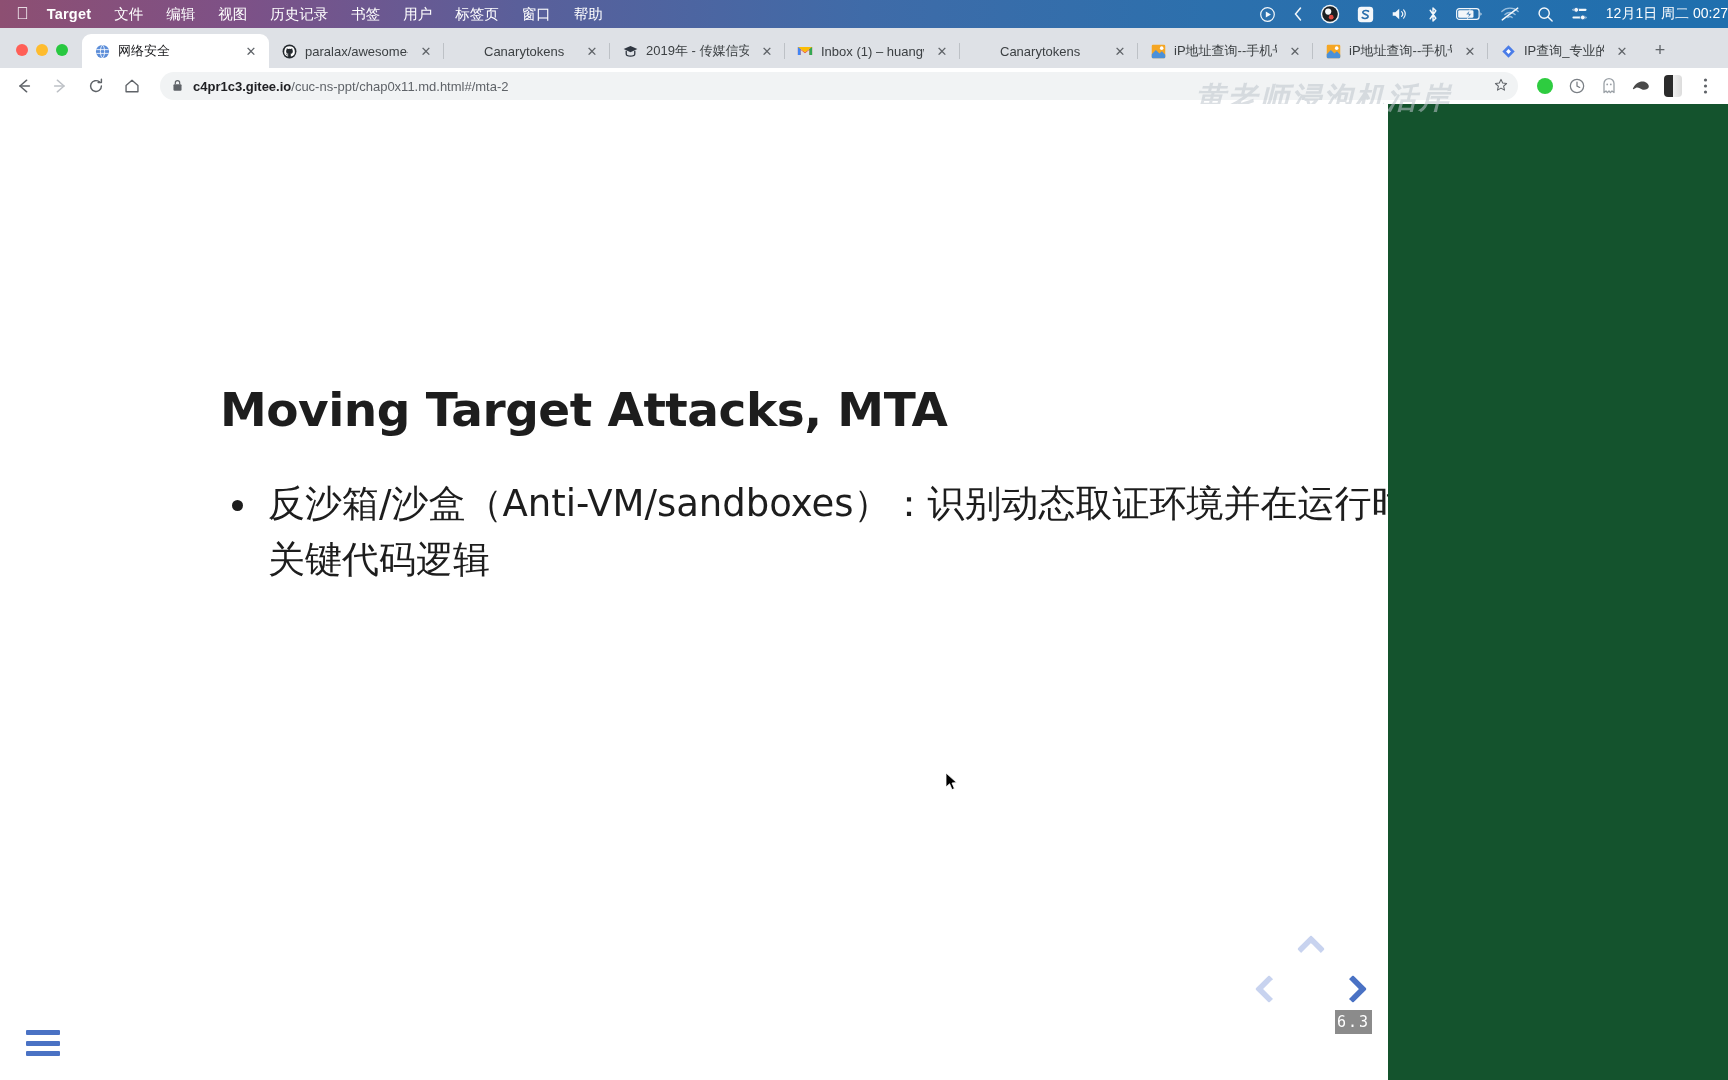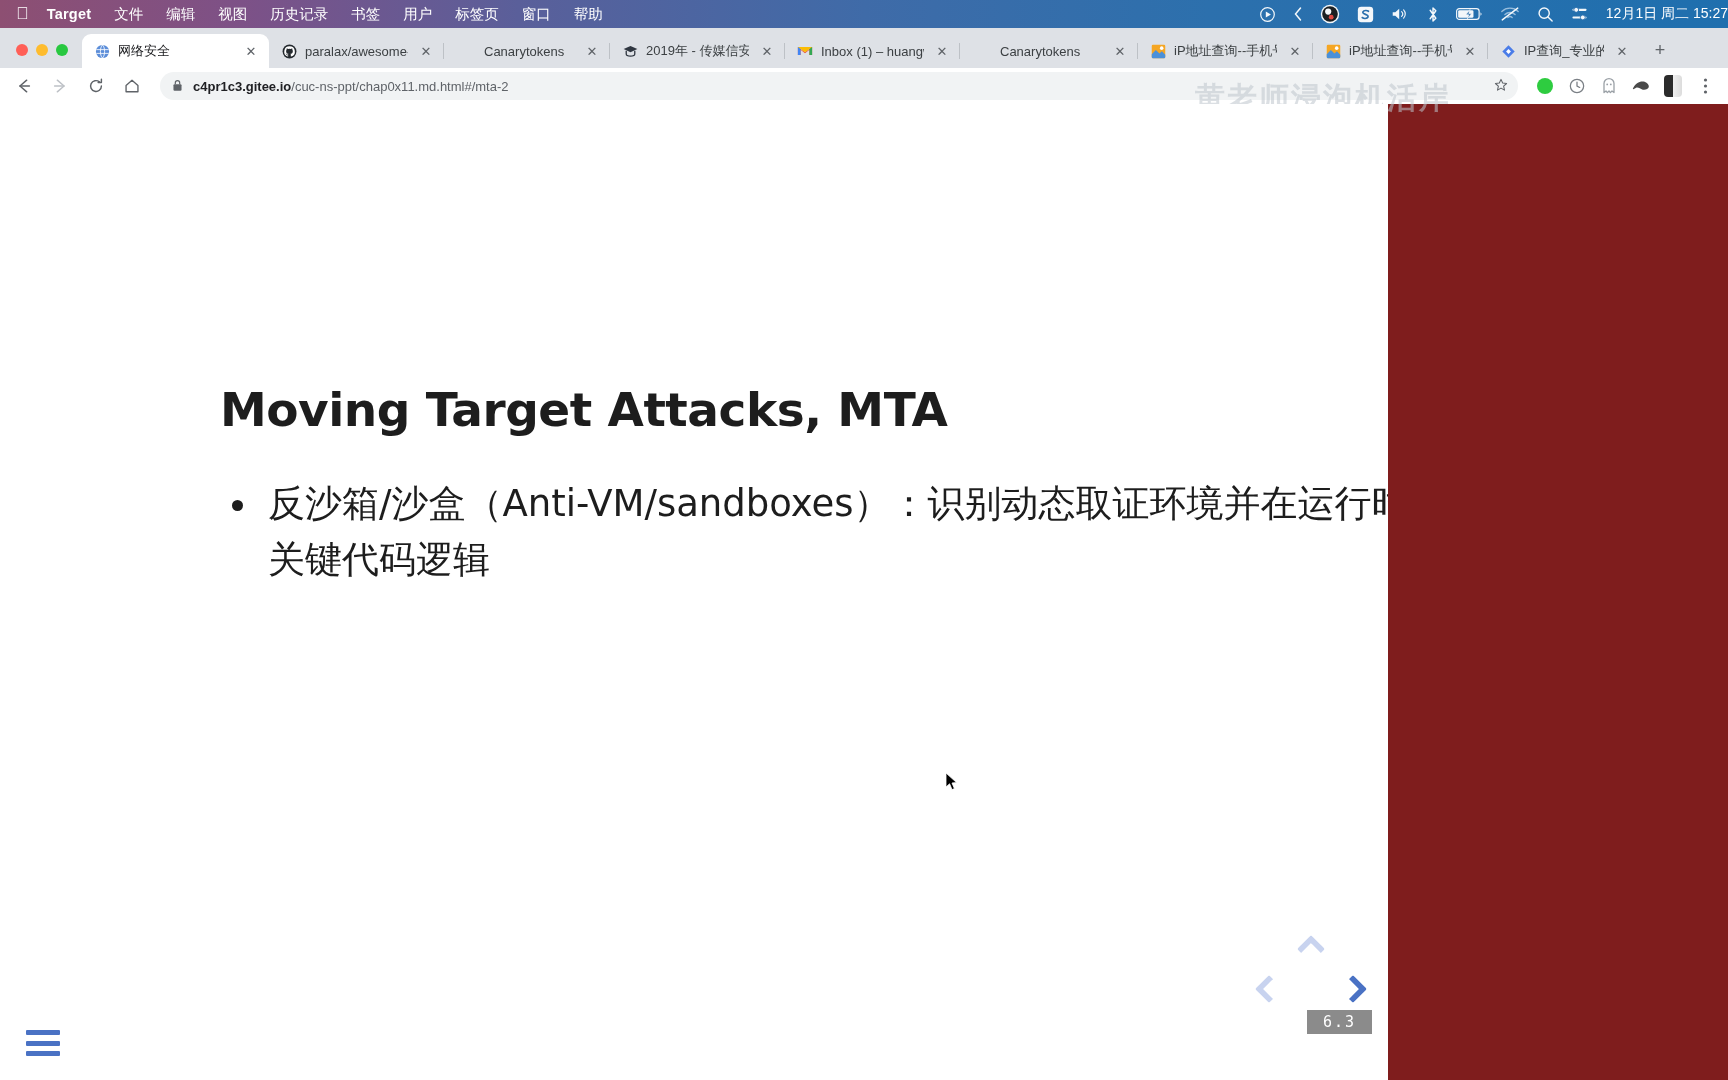--- a/index.html
+++ b/index.html
@@ -31,21 +31,21 @@
     display: flex; align-items: center; gap: 17px;
     margin-right: 14px;
   }
   .tray .tico { opacity: .95; display: inline-flex; align-items: center; }
   #menubar .clock { font-size: 14px; margin-left: 4px; white-space: nowrap; }
 
   
   #chrome {
     position: absolute; left: 0; top: 28px;
     width: 1728px; height: 1052px;
-    background: #7f1d1d;
+    background: #14532d;
   }
 
   
   #tabstrip {
     position: relative;
     height: 40px;
     background: #dee1e6;
     display: flex; align-items: flex-end;
     padding-left: 0;
   }
@@ -150,20 +150,21 @@
     left: 1195px; top: 50px;
     width: 320px; height: 40px;
     color: rgba(190,196,204,0.55);
     font-size: 30px;
     font-weight: bold;
     letter-spacing: 2px;
     white-space: nowrap;
     pointer-events: none;
     user-select: none;
     overflow: hidden;
+    font-style: italic;
   }
 
   
   #viewport {
     position: absolute;
     left: 0; top: 76px;
     width: 1388px; height: 976px;
     background: #ffffff;
     overflow: hidden;
   }
@@ -239,21 +240,21 @@
   .arrow.right { left: 84px; top: 40px; color: #4a72c4; }
   .arrow.right i { transform: rotate(-45deg); }
 
   #progressbadge {
     position: absolute;
     right: 0px; bottom: 0px;
     background: #8b8b8b;
     color: #ffffff;
     font-family: "DejaVu Sans Mono", "Liberation Mono", monospace;
     font-size: 15px;
-    padding: 3px 16px;
+    padding: 3px 2px;
     letter-spacing: 2px;
   }
 
   
   #cursor {
     position: absolute;
     left: 945px; top: 668px;
     width: 14px; height: 20px;
     pointer-events: none;
   }
@@ -338,21 +339,21 @@
     </span>
     <span class="tico">
       <svg width="17" height="17" viewBox="0 0 18 18">
           <rect x="1.5" y="3" width="15" height="2.2" rx="1.1" fill="#fff"></rect>
           <circle cx="5.5" cy="4.1" r="2.6" fill="#fff" stroke="#2c70ad" stroke-width="1"></circle>
           <rect x="1.5" y="11" width="15" height="2.2" rx="1.1" fill="#fff"></rect>
           <circle cx="12.5" cy="12.1" r="2.6" fill="#fff" stroke="#2c70ad" stroke-width="1"></circle>
         </svg>
     </span>
   </span>
-  <span class="clock">12月1日 周二  15:27</span>
+  <span class="clock">12月1日 周二  00:27</span>
 </div>
 
 <div id="chrome">
 
   <div id="tabstrip">
     <div class="trafficlights">
       <span class="tl red"></span>
       <span class="tl yellow"></span>
       <span class="tl green"></span>
     </div>

